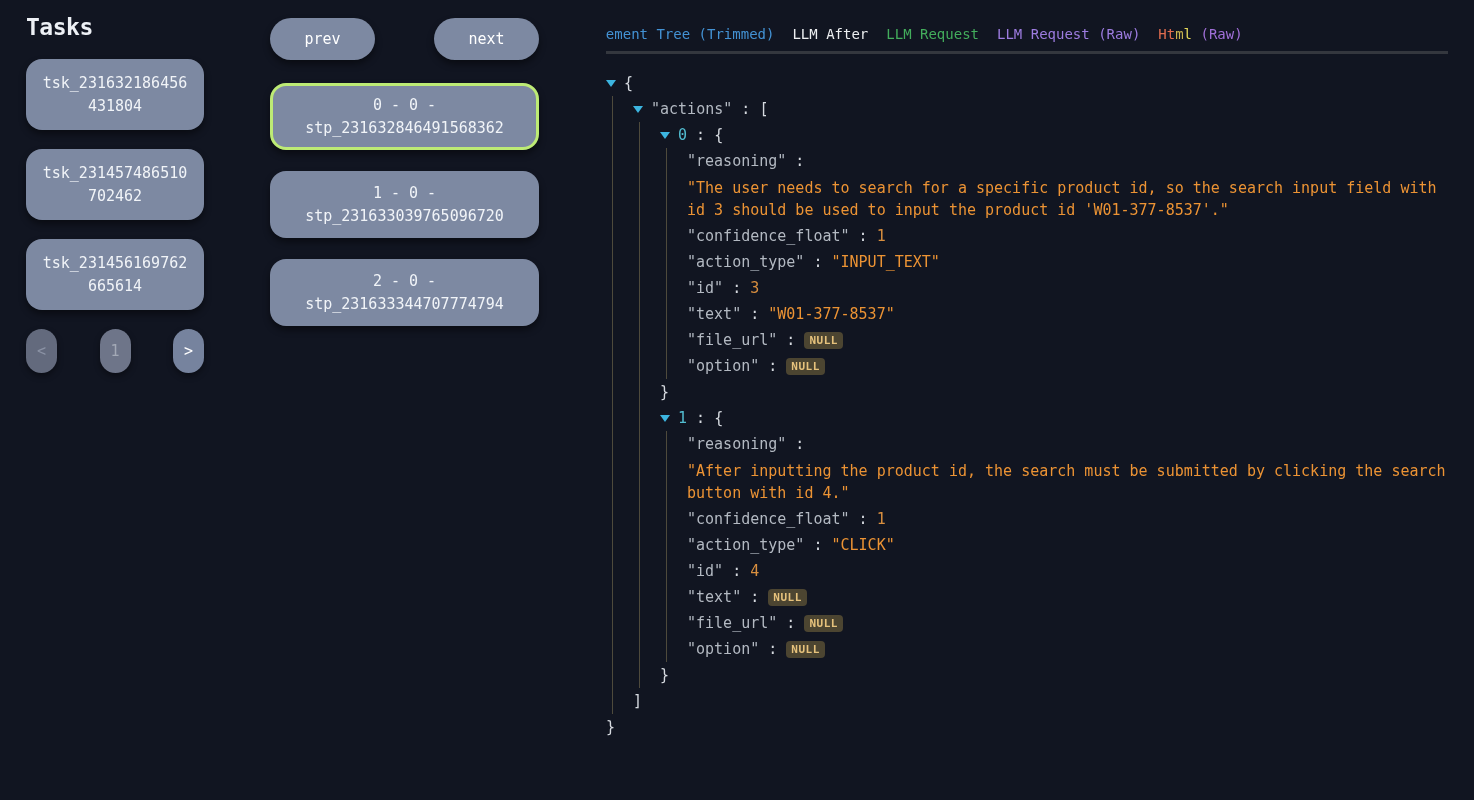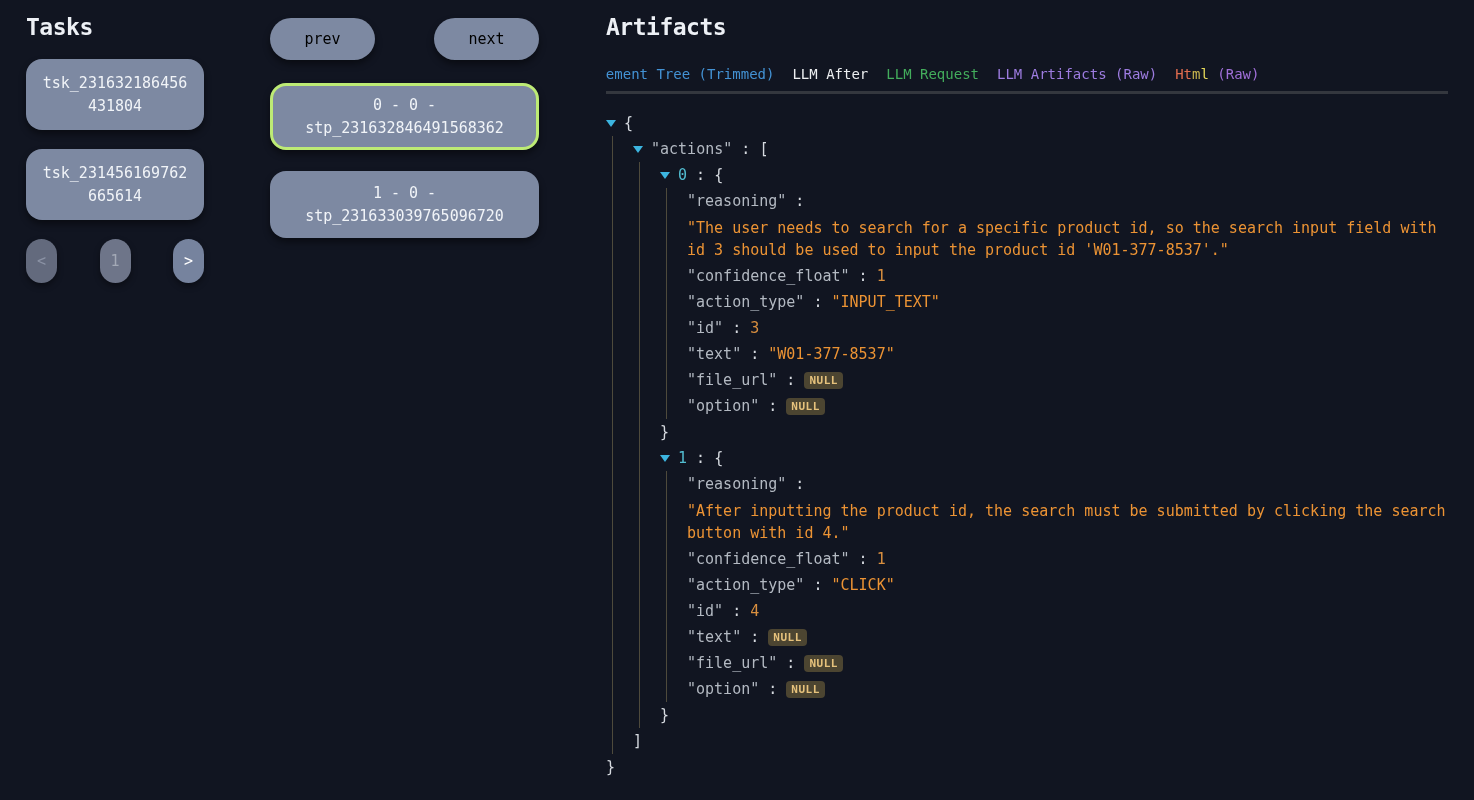--- a/index.html
+++ b/index.html
@@ -37,21 +37,21 @@
     display: flex; align-items: center; justify-content: center;
     box-shadow: 0 3px 6px rgba(0,0,0,.4); cursor: pointer;
   }
   .pg-prev { background: #636a7d; color: #8b93a5; }
   .pg-page { background: #6e7589; color: #a3a9b6; }
   .pg-next { background: #76839e; color: #ffffff; }
 
   .stepnav { display: flex; justify-content: space-between; margin: 18px 0 23px; }
   .nav-btn {
     width: 105px; height: 42px; border: none; border-radius: 21px;
-    background: #7d89a2; color: #000000;
+    background: #7d89a2; color: #ffffff;
     font: 15px "DejaVu Sans Mono", monospace;
     box-shadow: 0 4px 7px rgba(0,0,0,.45); cursor: pointer;
   }
 
   .tabs {
     display: flex; gap: 18px; margin-top: 26px; padding-bottom: 12px;
     position: relative; overflow: hidden; white-space: nowrap;
   }
   .tabs::after {
     content: ''; position: absolute; left: 0; right: 0; bottom: 0;
@@ -87,47 +87,48 @@
 </style>
 </head>
 <body>
 
 <div class="app">
 
   <aside class="col tasks-col">
     <h1>Tasks</h1>
     <div id="task-list">
         <button class="pill-btn task-btn">tsk_231632186456431804</button>
+        <button class="pill-btn task-btn">tsk_231457486510702462</button>
         <button class="pill-btn task-btn">tsk_231456169762665614</button>
       </div>
     <div class="pagination" id="pagination">
         <button class="pg pg-prev">&lt;</button>
         <button class="pg pg-page">1</button>
         <button class="pg pg-next">&gt;</button>
       </div>
   </aside>
 
   <aside class="col steps-col">
     <div class="stepnav">
       <button class="nav-btn">prev</button>
       <button class="nav-btn">next</button>
     </div>
     <div id="step-list">
         <button class="pill-btn step-btn selected">0 - 0 - stp_231632846491568362</button>
         <button class="pill-btn step-btn">1 - 0 - stp_231633039765096720</button>
+        <button class="pill-btn step-btn">2 - 0 - stp_231633344707774794</button>
       </div>
   </aside>
 
   <main class="col artifacts">
-    <h1>Artifacts</h1>
     <div class="tabs" id="tabs">
         <span class="tab" style="color: rgb(67, 146, 212); margin-left: -17px;">Element Tree (Trimmed)</span>
         <span class="tab" style="color: rgb(236, 238, 240);">LLM After</span>
         <span class="tab" style="color: rgb(67, 173, 92);">LLM Request</span>
-        <span class="tab" style="color: rgb(157, 124, 224);">LLM Artifacts (Raw)</span>
+        <span class="tab" style="color: rgb(157, 124, 224);">LLM Request (Raw)</span>
         <span class="tab"><span style="color: rgb(224, 108, 79);">Ht</span><span style="color: rgb(201, 180, 78);">m</span><span style="color: rgb(230, 217, 90);">l</span><span style="color: rgb(160, 111, 216);"> (Raw)</span></span>
       </div>
     <div class="tree" id="tree">
         <div class="row" style="padding-left: 0px;">
           <span class="arrow-slot">
             <span class="tri"></span>
           </span>
           <span class="content"><span class="p">{</span></span>
         </div>
         <div class="row" style="padding-left: 27px;">

